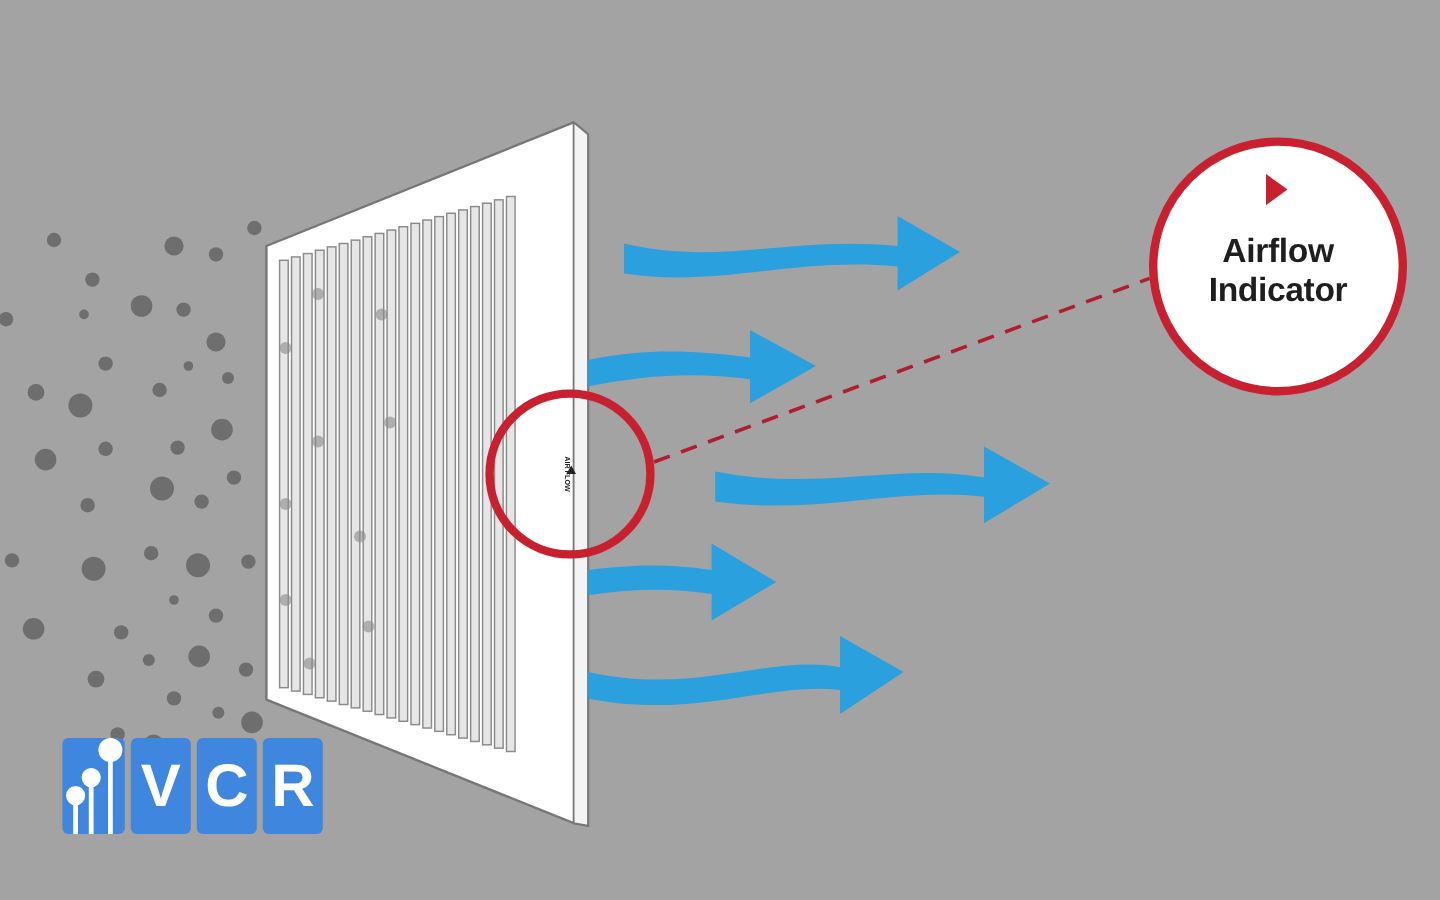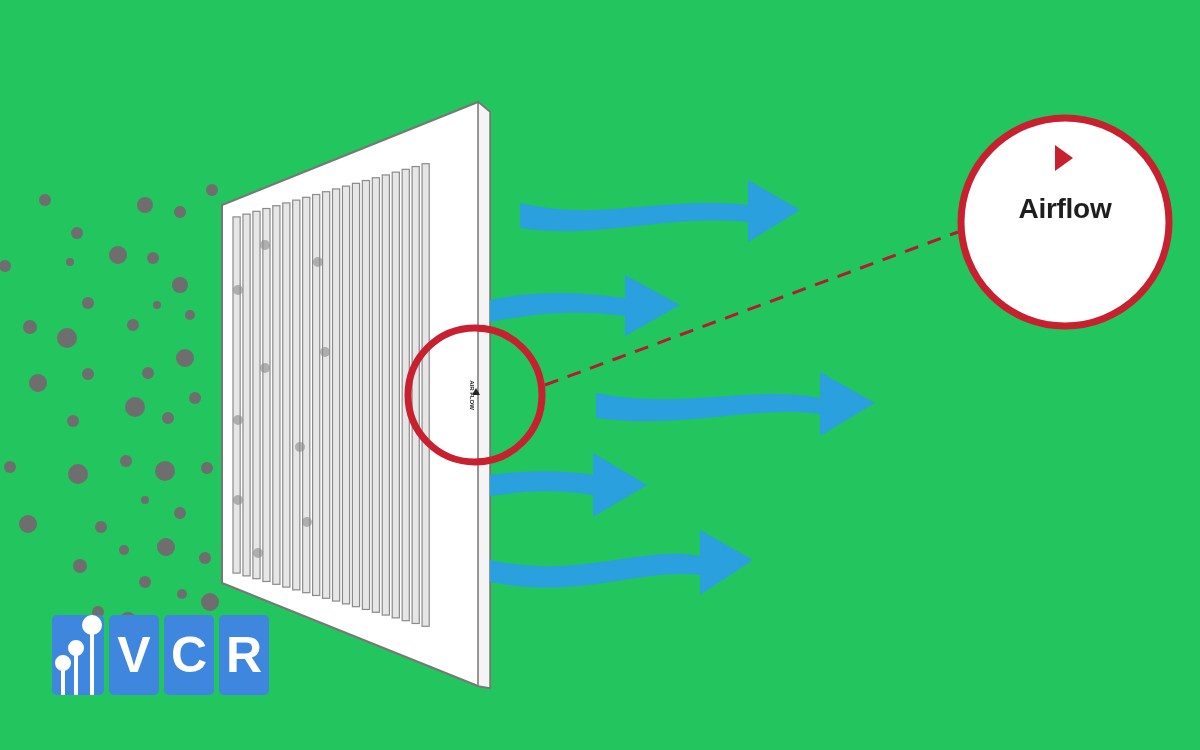--- a/index.html
+++ b/index.html
@@ -1,16 +1,16 @@
 <!DOCTYPE html>
 <html><head>
 <meta charset="utf-8">
 <style>
   html, body { margin: 0; padding: 0; background: #ffffff; }
-  .canvas { position: relative; width: 1200px; height: 750px; overflow: hidden; background: #22c55e; }
+  .canvas { position: relative; width: 1200px; height: 750px; overflow: hidden; background: #a3a3a3; }
   svg.scene { position: absolute; left: 0; top: 0; }
   .indicator-text {
     position: absolute; left: 965px; top: 192px; width: 200px; text-align: center;
     font-family: "Liberation Sans", sans-serif; font-weight: bold; color: #1e1e1e;
     font-size: 28px; line-height: 33px; letter-spacing: -0.3px;
   }
   .airflow-label {
     position: absolute; left: 447px; top: 392px; width: 50px; text-align: center;
     font-family: "Liberation Sans", sans-serif; font-weight: bold; font-size: 6px; color: #222;
     transform: rotate(90deg); transform-origin: center;
@@ -127,20 +127,21 @@
     <polygon points="476,388 472,395 480,395" fill="#222"></polygon>
 
     <circle cx="1065" cy="222" r="104" fill="#ffffff" stroke="#c8202f" stroke-width="7"></circle>
     <polygon points="1055,145 1055,171 1073,158" fill="#c8202f"></polygon>
   </svg>
 
   <div class="airflow-label">AIR FLOW</div>
 
   <div class="indicator-text">
     <div>Airflow</div>
+    <div>Indicator</div>
   </div>
 
   <div class="logo">
     <div class="logo-box logo-icon">
       <svg width="52" height="80" viewBox="0 0 52 80">
         <g stroke="#fff" stroke-width="4" fill="#fff">
           <line x1="11" y1="50" x2="11" y2="80"></line>
             <circle cx="11" cy="48" r="6"></circle>
           <line x1="24" y1="35" x2="24" y2="80"></line>
             <circle cx="24" cy="33" r="6"></circle>

